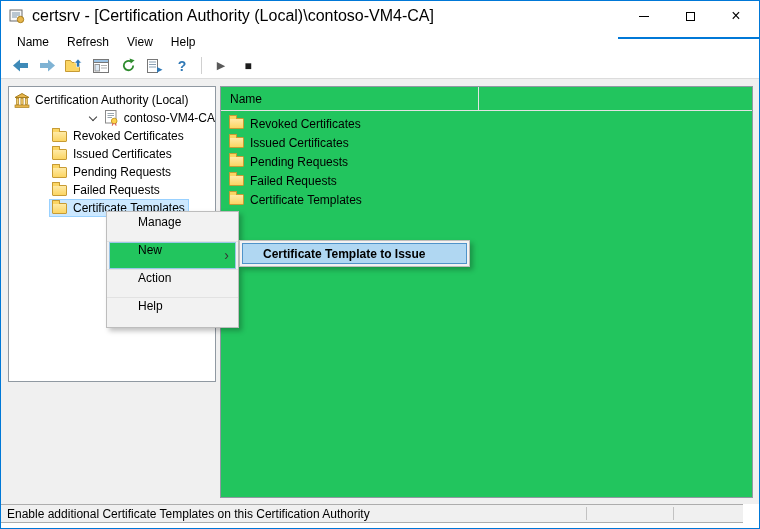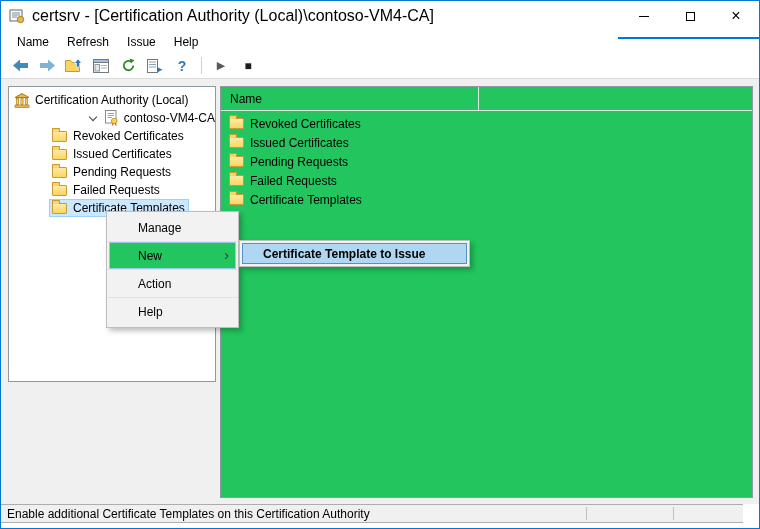--- a/index.html
+++ b/index.html
@@ -65,21 +65,21 @@
                  display:flex; align-items:center; padding-left:9px; }
   .col-divider { position:absolute; left:257px; top:0; bottom:0; width:1px; background:#e3e3e3; }
   .list-rows { padding-top:3px; }
   .list-row { display:flex; align-items:center; height:19px; padding-left:8px; white-space:nowrap; }
 
   
   .context-menu { position:absolute; left:105px; top:210px; width:133px; background:#f2f2f2;
                   border:1px solid #bdbdbd; box-shadow:3px 3px 5px rgba(0,0,0,0.25);
                   padding:2px 0; z-index:10; }
   .cm-item { position:relative; height:27px; display:flex; align-items:stretch; }
-  .cm-inner { flex:1; margin:0 2px; display:flex; align-items:center; padding-left:28px;
+  .cm-inner { flex:1; margin:0 2px; display:flex; padding-left:28px;
               border:1px solid transparent; }
   .cm-item.highlight .cm-inner { background:#22c55e; border-color:#9bc7e8; }
   .cm-sep { height:1px; background:#e2e2e2; }
   .cm-arrow { position:absolute; right:9px; top:50%; transform:translateY(-54%);
               font-size:14px; color:#333; }
 
   
   .submenu { position:absolute; left:238px; top:239px; width:231px; background:#f2f2f2;
              border:1px solid #bdbdbd; box-shadow:3px 3px 5px rgba(0,0,0,0.25);
              padding:2px; z-index:11; }
@@ -121,21 +121,21 @@
       <div class="win-btn">
           <span class="close-glyph">×</span>
         </div>
     </div>
   </div>
   <div class="accent-line"></div>
 
   <div class="menubar">
     <span class="menu-bar-item">Name</span>
     <span class="menu-bar-item">Refresh</span>
-    <span class="menu-bar-item">Issue</span>
+    <span class="menu-bar-item">View</span>
     <span class="menu-bar-item">Help</span>
   </div>
 
   <div class="toolbar">
     <span class="tb-icon">
       <svg width="17" height="15" viewBox="0 0 17 15">
         <polygon points="8,1.5 1,7.5 8,13.5" fill="#3e8ab8"></polygon>
         <rect x="7" y="5" width="9" height="5" fill="#3e8ab8"></rect>
       </svg>
     </span>

